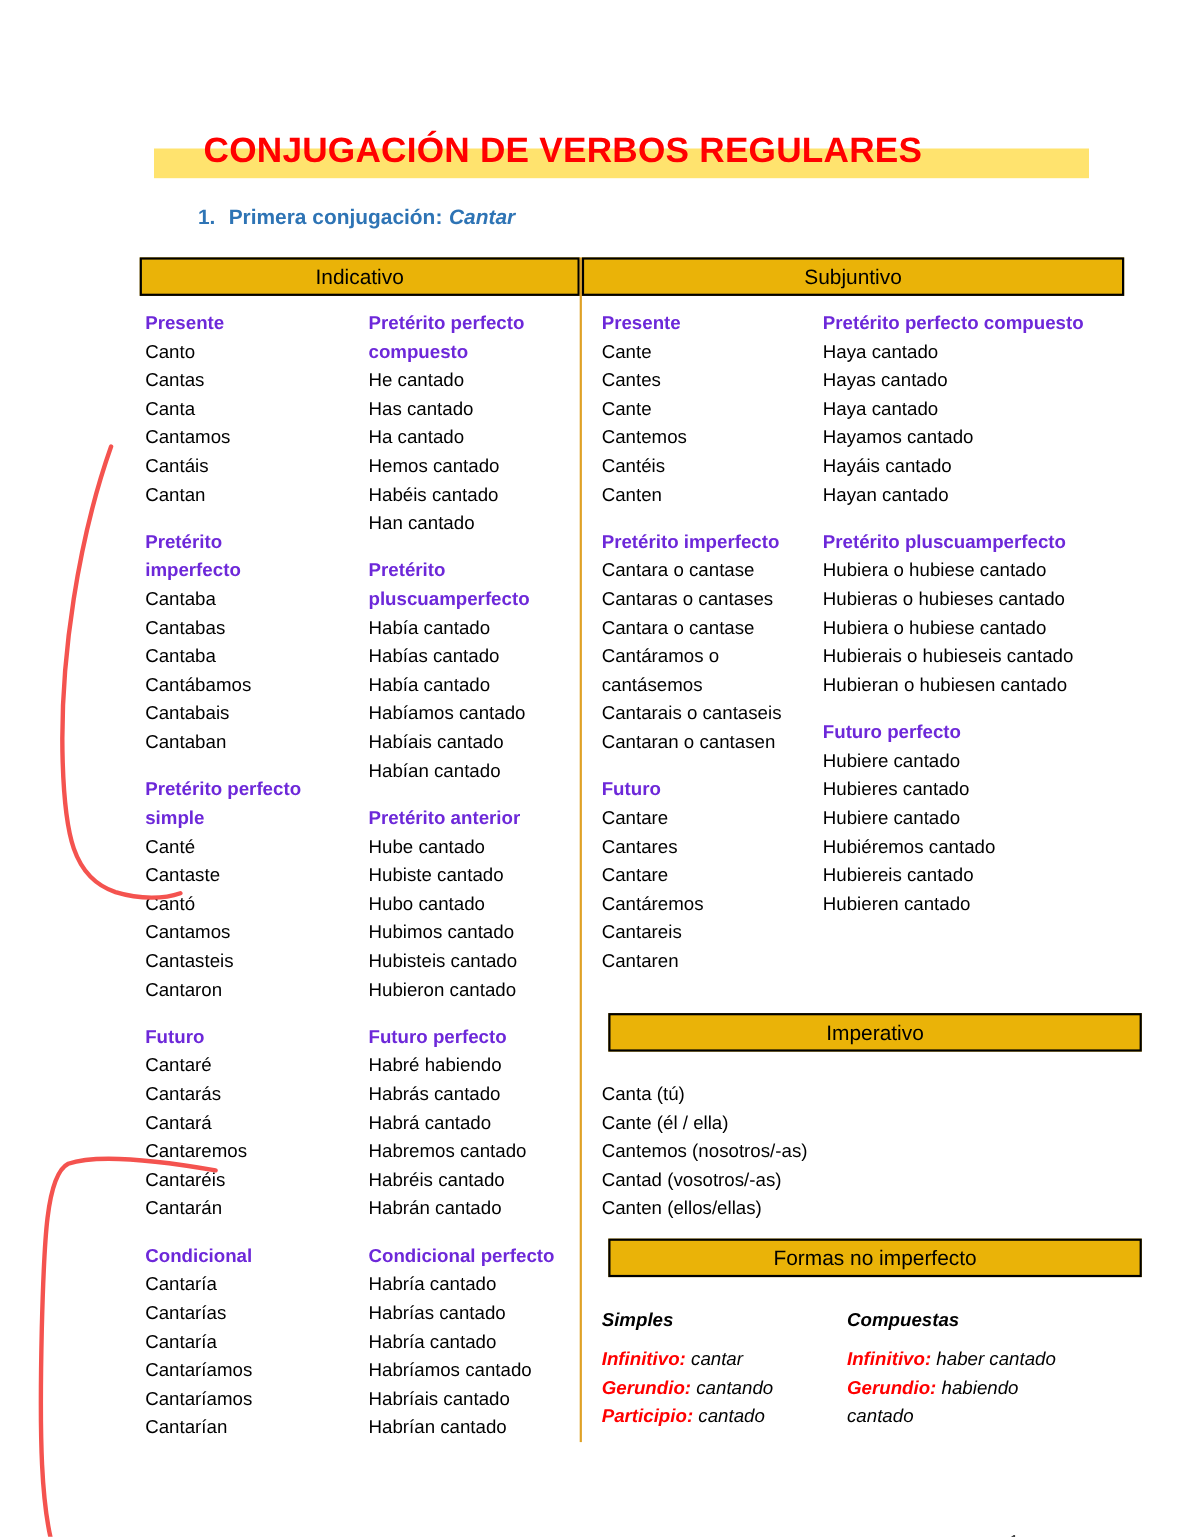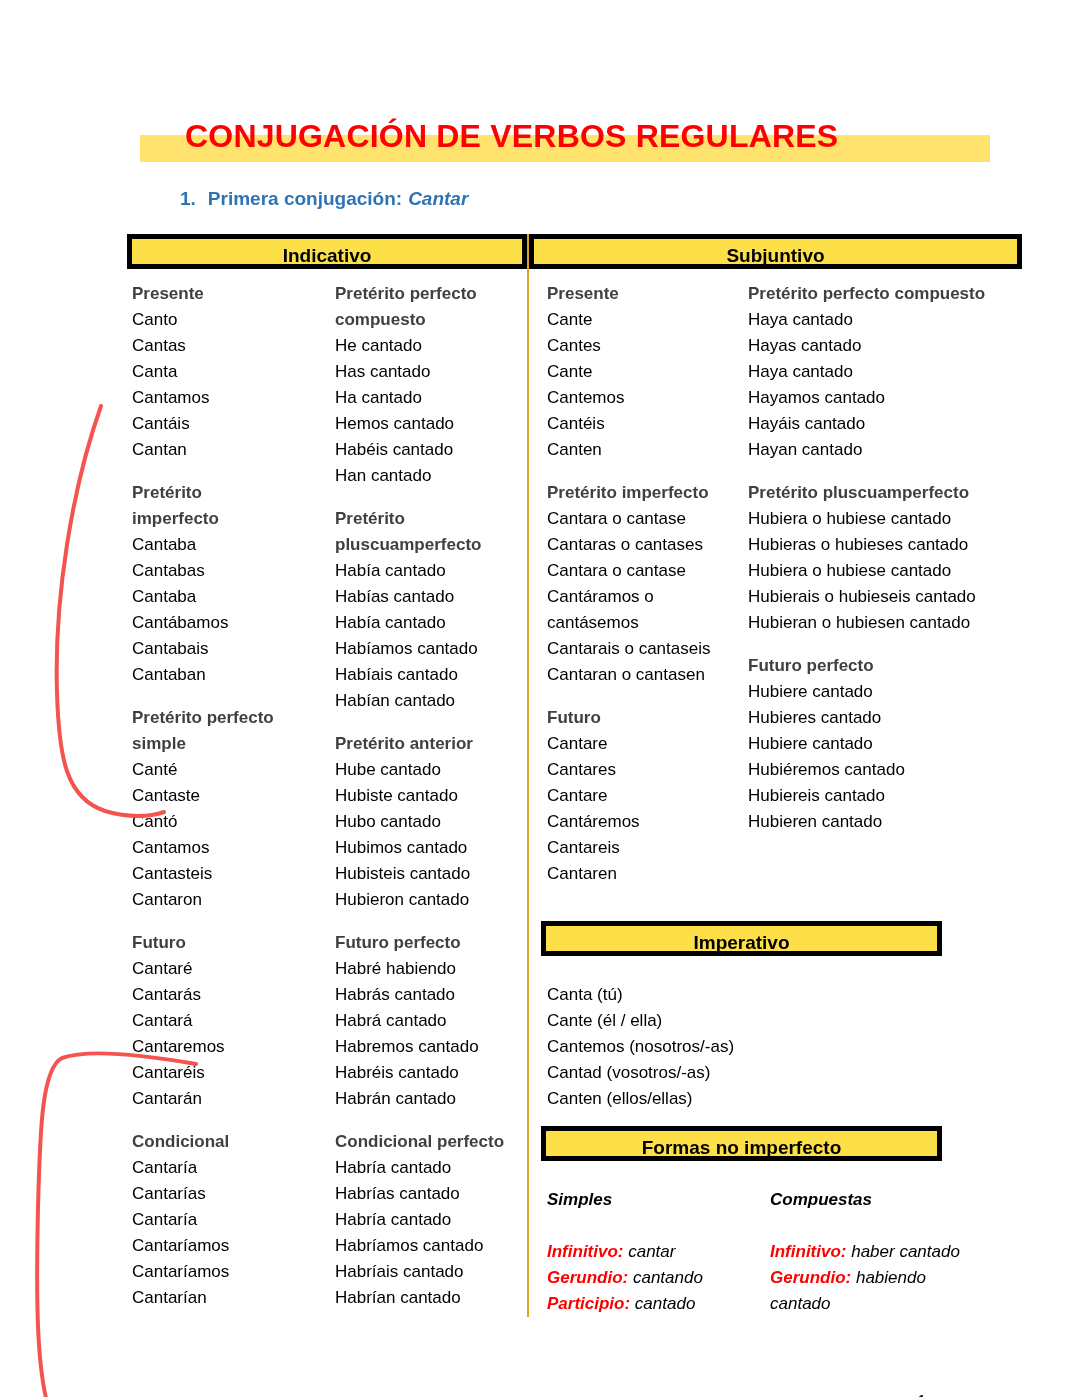--- a/index.html
+++ b/index.html
@@ -28,53 +28,53 @@
   .subtitle { margin:24px 12px 0 180px; color:#2E74B5; font-size:19px; font-weight:bold; line-height:26px; }
   .subtitle .num { margin-right:12px; }
   .subtitle .verb { font-style:italic; margin-left:6px; }
 
   
   .main { display:flex; margin:22px 0 0 127px; width:895px; align-items:stretch; }
   .half-left  { width:400px; }
   .half-right { width:495px; border-left:2px solid #DFA126; }
   .header-bar {
     height:35px; line-height:33px; text-align:center;
-    background:#fde047; border:5px solid #000000;
-    font-weight:bold; font-size:19px; color:#000;
+    background:#eab308; border:2px solid #000000;
+    font-weight:normal; font-size:19px; color:#000;
   }
   .cols { display:flex; padding-top:12px; }
   .col { font-size:17px; }
 
   .tense-block { margin-bottom:17px; }
   .tense-block:last-child { margin-bottom:0; }
-  .tense-heading { color:#404040; font-weight:bold; line-height:26px; }
+  .tense-heading { color:#6d28d9; font-weight:bold; line-height:26px; }
   .verb-form { line-height:26px; }
 
   .col-ind-1 { width:208px; padding-left:5px; }
   .col-ind-1 .tense-heading { max-width:150px; }
   .col-ind-2 { width:192px; }
   .col-ind-2 .tense-heading { max-width:180px; }
   .col-sub-1 { width:219px; padding-left:18px; }
   .col-sub-1 .tense-heading { max-width:176px; }
   .col-sub-1 .verb-form { max-width:174px; }
   .col-sub-2 { width:274px; }
   .col-sub-2 .verb-form { max-width:232px; }
 
   
   .sub-section { }
-  .sub-section .header-bar { margin-left:12px; width:401px; }
+  .sub-section .header-bar { margin-left:24px; width:485px; }
   .imperativo { margin-top:34px; }
   .imp-list { padding:26px 0 0 18px; font-size:17px; }
   .imp-line { line-height:26px; }
 
   .formas { margin-top:14px; }
   .formas-cols { display:flex; padding:26px 0 0 18px; font-size:17px; }
   .nf-simples { width:223px; }
   .nf-compuestas { width:250px; }
-  .nf-heading { font-weight:bold; font-style:italic; line-height:26px; margin-bottom:26px; }
+  .nf-heading { font-weight:bold; font-style:italic; line-height:26px; margin-bottom:10px; }
   .nf-item { line-height:26px;font-style:italic; }
   .nf-compuestas .nf-item { max-width:205px; }
   .nf-label { color:#FF0000; font-weight:bold; }
 
   .page-number { position:absolute; left:917px; top:1274px; font-size:17px; z-index:2; }
 </style>
 </head>
 <body>
 
 <div class="page">

